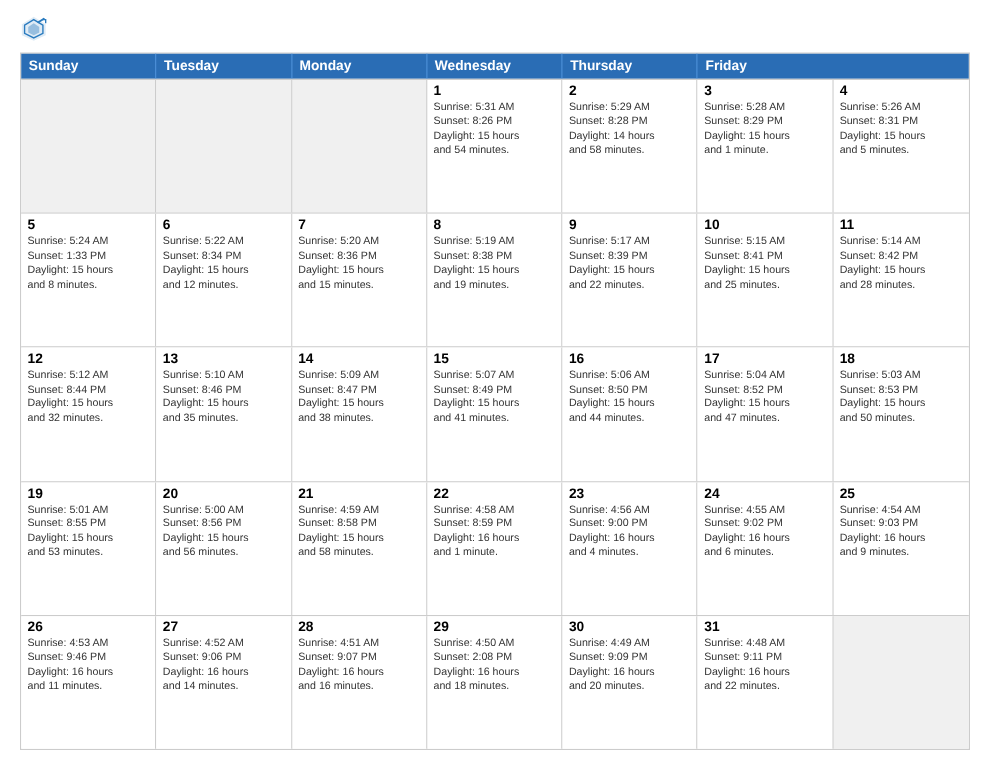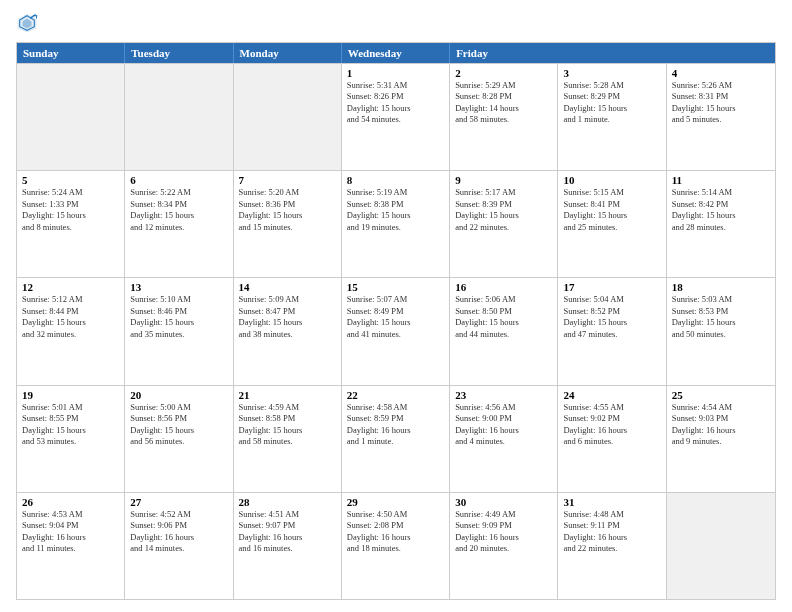--- a/index.html
+++ b/index.html
@@ -52,21 +52,20 @@
     .subtitle {
       font-size: 14px;
       color: #333;
       font-weight: normal;
     }
     .calendar {
       flex: 1;
       display: flex;
       flex-direction: column;
       border: 1px solid #ccc;
-      font-family: Liberation Serif, serif;
     }
     .cal-header {
       display: grid;
       grid-template-columns: repeat(7, 1fr);
       background: #2a6db5;
     }
     .cal-header-cell {
       color: #fff;
       font-size: 11px;
       font-weight: bold;
@@ -135,20 +134,21 @@
       <div class="subtitle"></div>
     </div>
   </div>
 
   <div class="calendar">
     <div class="cal-header">
     <div class="cal-header-cell">Sunday</div>
         <div class="cal-header-cell">Tuesday</div>
         <div class="cal-header-cell">Monday</div>
         <div class="cal-header-cell">Wednesday</div>
+        <div class="cal-header-cell">Thursday</div>
         <div class="cal-header-cell">Friday</div>
       </div>
     <div class="cal-body">
     <div class="cal-row">
           <div class="cal-cell shaded empty"></div>
           <div class="cal-cell shaded empty"></div>
           <div class="cal-cell shaded empty"></div>
           <div class="cal-cell">
             <span class="day-num">1</span>
             <span class="cell-line">Sunrise: 5:31 AM</span>
@@ -328,21 +328,21 @@
             <span class="cell-line">Sunrise: 4:54 AM</span>
             <span class="cell-line">Sunset: 9:03 PM</span>
             <span class="cell-line">Daylight: 16 hours</span>
             <span class="cell-line">and 9 minutes.</span>
           </div>
         </div>
         <div class="cal-row">
           <div class="cal-cell">
             <span class="day-num">26</span>
             <span class="cell-line">Sunrise: 4:53 AM</span>
-            <span class="cell-line">Sunset: 9:04 PM</span>
+            <span class="cell-line">Sunset: 9:46 PM</span>
             <span class="cell-line">Daylight: 16 hours</span>
             <span class="cell-line">and 11 minutes.</span>
           </div>
           <div class="cal-cell">
             <span class="day-num">27</span>
             <span class="cell-line">Sunrise: 4:52 AM</span>
             <span class="cell-line">Sunset: 9:06 PM</span>
             <span class="cell-line">Daylight: 16 hours</span>
             <span class="cell-line">and 14 minutes.</span>
           </div>

